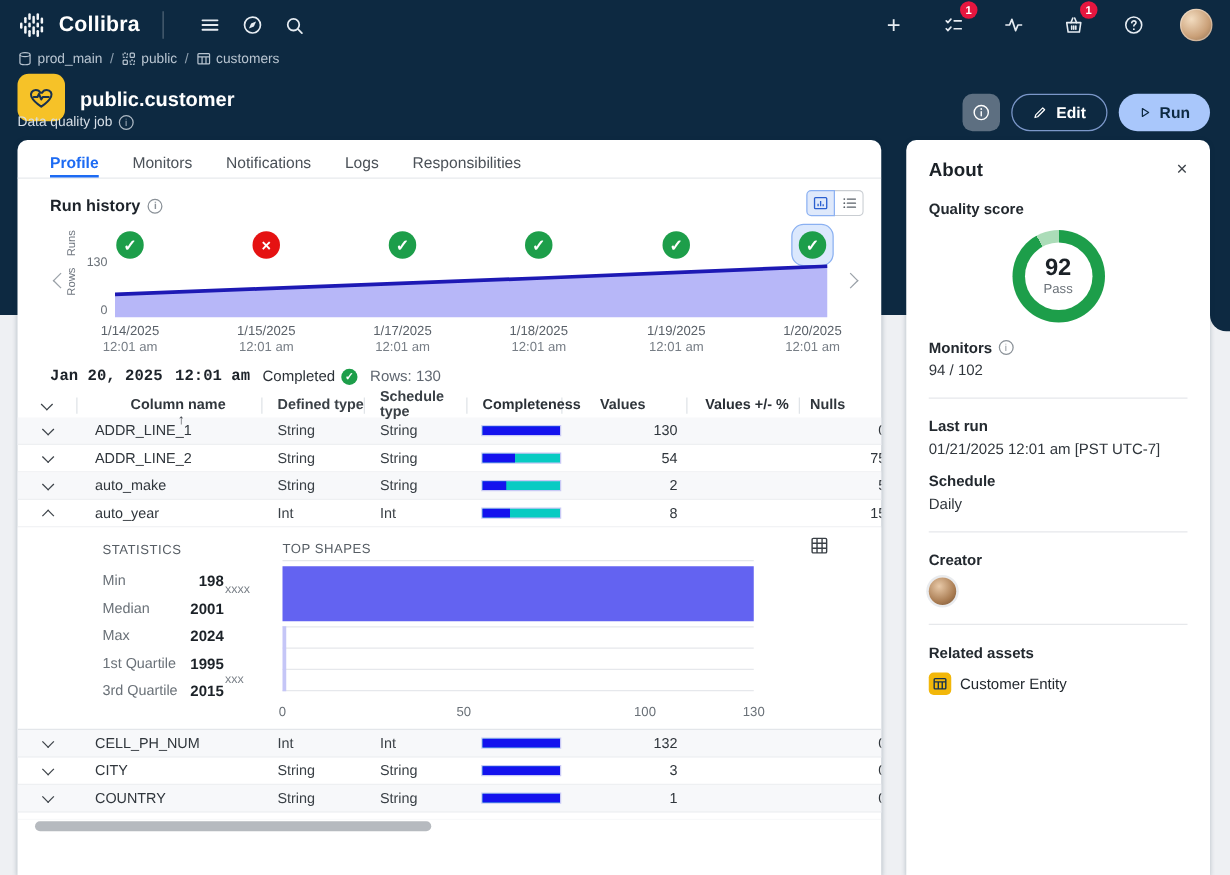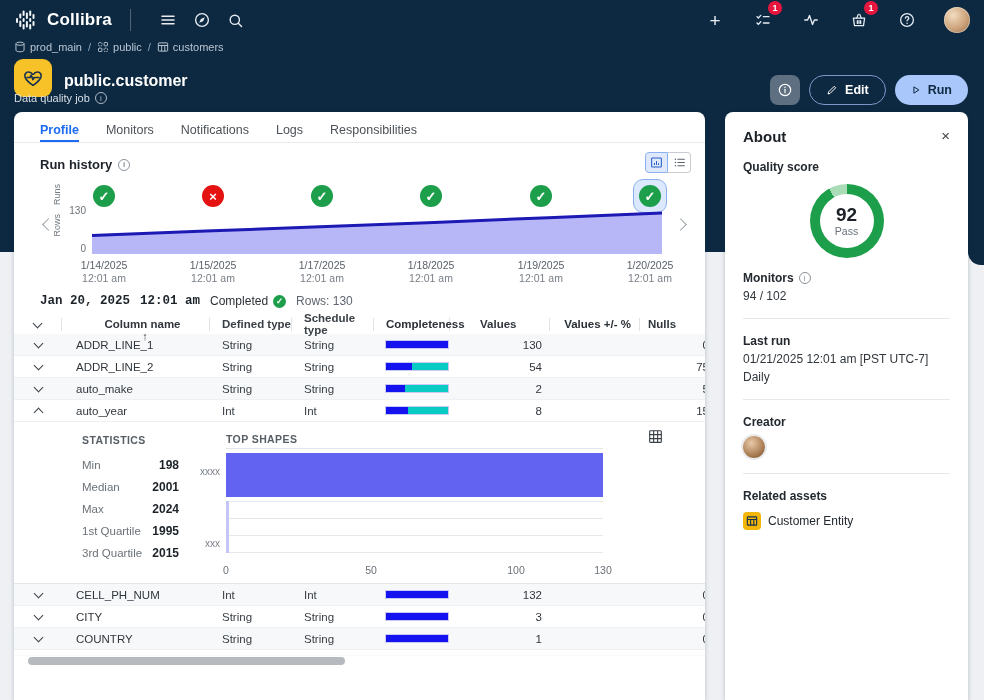--- a/index.html
+++ b/index.html
@@ -111,34 +111,34 @@
   .c.nl { width:114px; text-align:right; padding-right:45px; padding-left:8px; color:#30363c; }
   .thead .c.nl { padding-right:0; padding-left:8px; text-align:left; }
   .sort { margin-left:5px; font-size:11px; color:#3c4248; }
   .chev { width:7px; height:7px; border-right:1.6px solid #3c4248; border-bottom:1.6px solid #3c4248; transform:rotate(45deg); margin-top:-2px; }
   .chev.up { transform:rotate(-135deg); margin-top:4px; }
   .bar { width:62px; height:7px; background:var(--bar-teal,#08cbc3); box-shadow:0 0 0 1px #c9c9f5; }
   .bar .fill { height:100%; background:var(--bar-blue,#1412ee); }
 
   
   .expand { position:relative; height:162px; background:#fff; border-bottom:1px solid #e3e6ea; }
-  .sec-label { position:absolute; font-size:10.5px; font-weight:700; letter-spacing:.4px; color:#565d64; }
+  .sec-label { position:absolute; font-size:10.5px; font-weight:400; letter-spacing:.4px; color:#565d64; }
   .stats-label { left:68px; top:12px; }
   .shapes-label { left:212px; top:11px; }
   .stats-list { position:absolute; left:68px; top:32px; width:97px; }
   .stat-row { display:flex; height:22px; align-items:center; }
   .stat-row .sl { flex:1; font-size:11.5px; color:#6a7178; }
   .stat-row .sv { font-size:12px; font-weight:700; color:#1c2228; }
   .grid-btn { position:absolute; left:634px; top:7px; width:16px; height:16px; color:#3a4046; cursor:pointer; }
   .plot { position:absolute; left:212px; top:26px; width:377px; height:112px; border-top:1px solid #e4e7ea; }
   .shape-bar1 { position:absolute; left:0; top:4px; height:44px; background:var(--shape-bar,#6363f1); }
   .shape-grp2 { position:absolute; left:0; top:52px; width:100%; height:52px; border-bottom:1px solid #e6e8ec; }
   .shape-grp2 .gl { height:17px; border-top:1px solid #e6e8ec; }
   .shape-mini { position:absolute; left:0; top:0; width:3px; height:52px; background:#c5c6f7; }
-  .cat { position:absolute; width:40px; text-align:right; font-size:10px; color:#7a8088; }
+  .cat { position:absolute; width:40px; font-size:10px; color:#7a8088; }
   .cat1 { left:166px; top:44px; }
   .cat2 { left:166px; top:96px;margin-top:20px; }
   .xaxis { position:absolute; left:212px; top:142px; width:377px; height:14px; font-size:10.5px; color:#6a7178; }
   .xtick { position:absolute; transform:translateX(-50%); }
 
   
   .cutrow { height:6px; overflow:hidden; opacity:.4; }
   .hscroll { position:absolute; left:0; top:544px; width:691px; height:10px; }
   .hthumb { position:absolute; left:14px; top:1px; width:317px; height:8px; border-radius:4px; background:#b6babf; cursor:grab; }
 
@@ -616,20 +616,21 @@
   <div class="monitors">
     <span class="lab">Monitors</span>
     <span class="info-i">i</span>
   </div>
   <div class="val">94 / 102</div>
 
   <hr class="hr">
 
   <div class="lab">Last run</div>
   <div class="val">01/21/2025 12:01 am [PST UTC-7]</div>
+  <div class="lab mt12">Schedule</div>
   <div class="val">Daily</div>
 
   <hr class="hr">
 
   <div class="lab">Creator</div>
   <div class="creator-avatar"></div>
 
   <hr class="hr">
 
   <div class="lab">Related assets</div>

